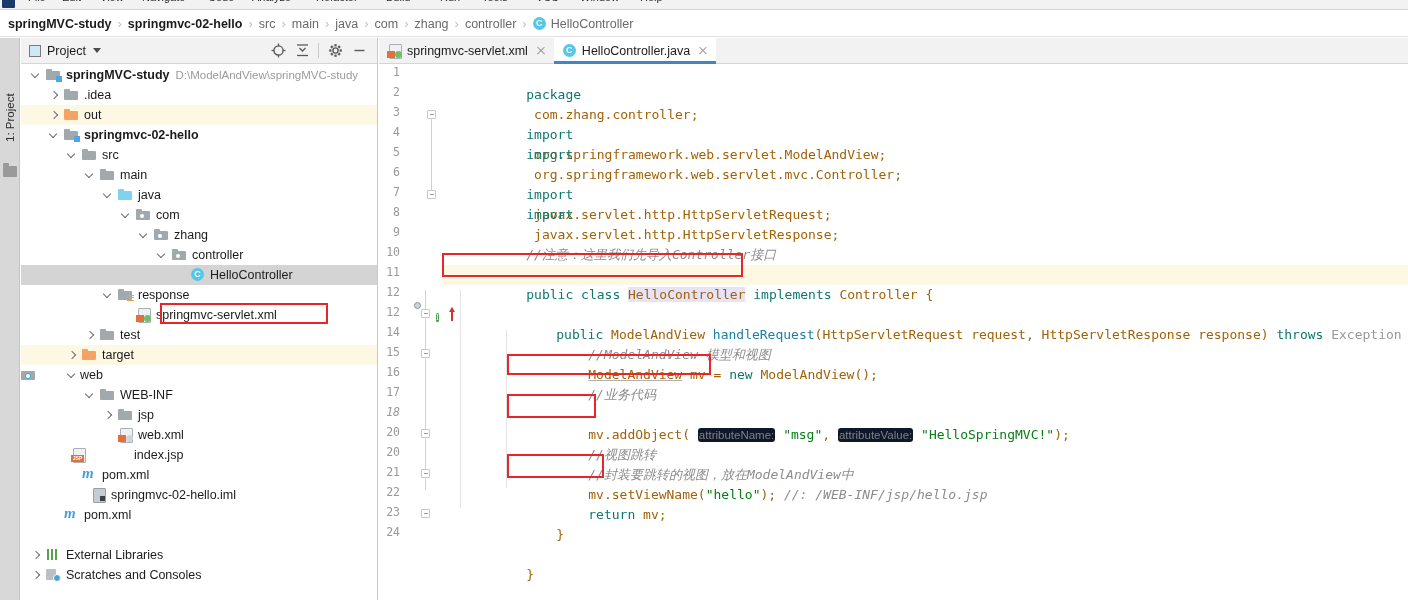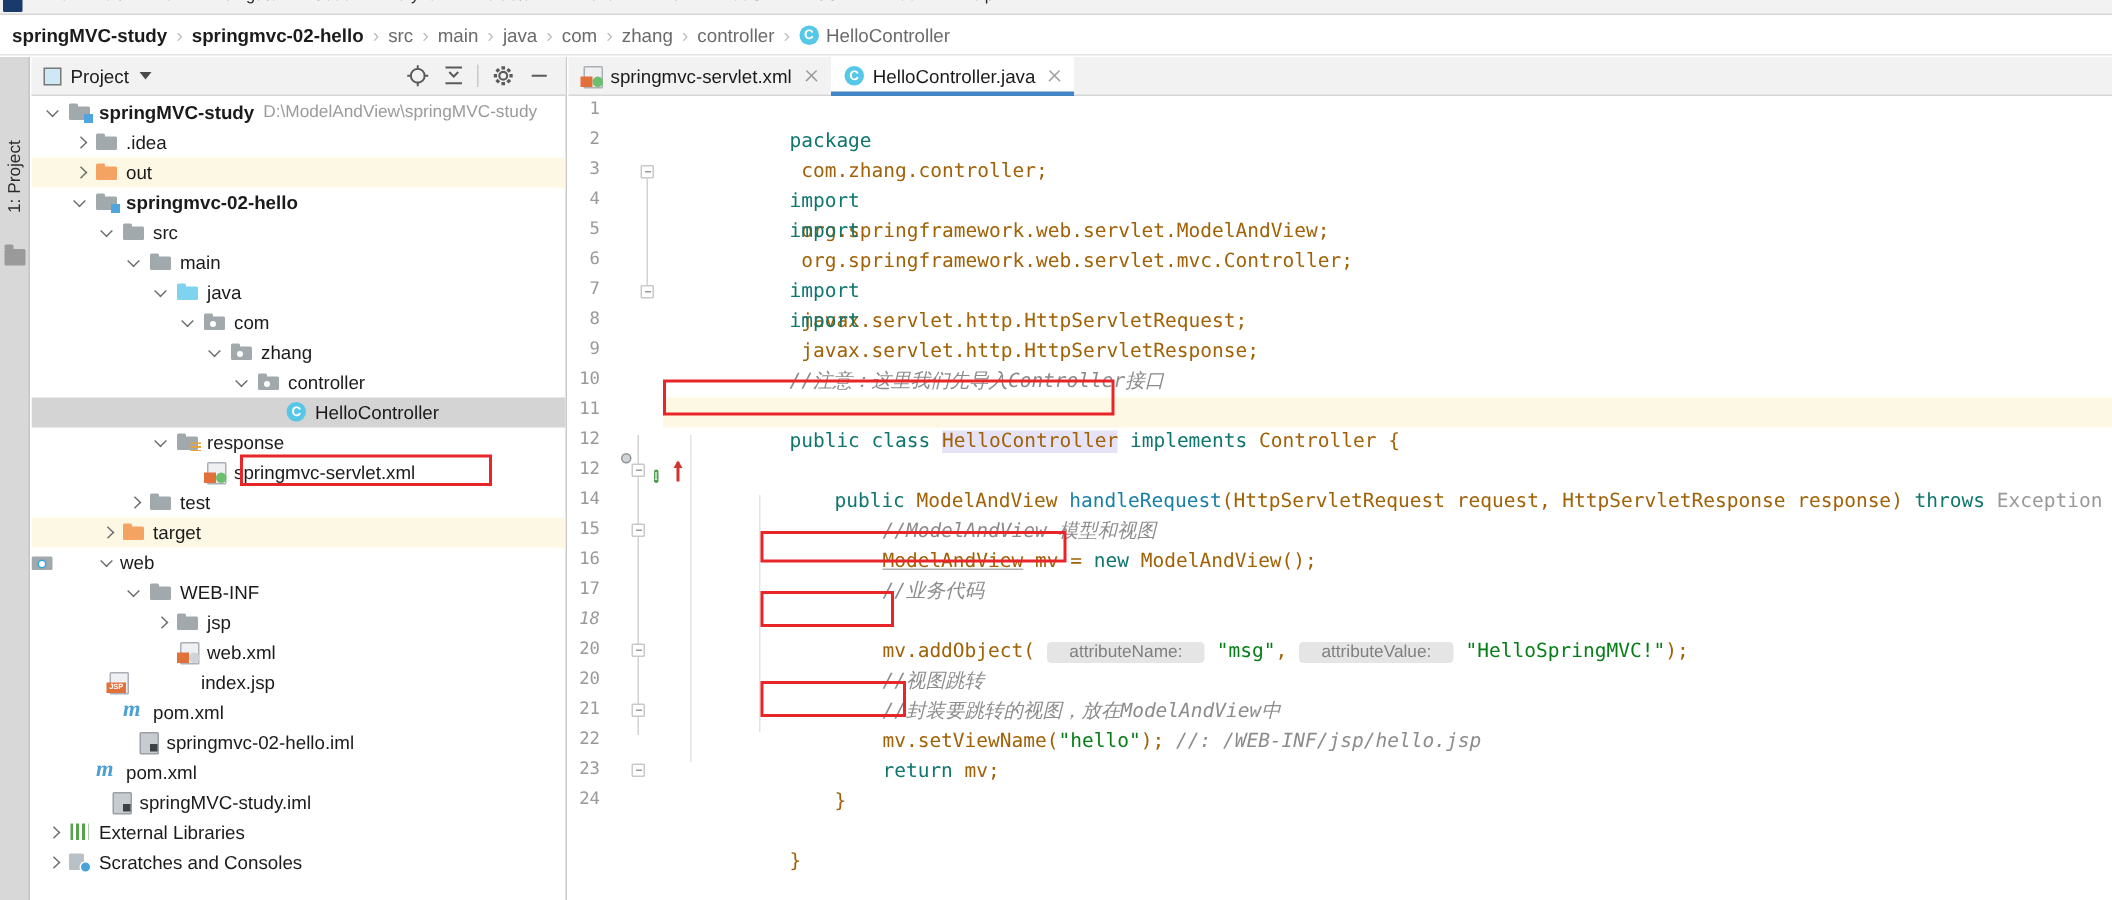--- a/index.html
+++ b/index.html
@@ -235,22 +235,22 @@
   .ln { position:absolute; left:6px; height:20px; line-height:20px; }
 
   .kw { color:#0f766e; font-weight:normal; }
   .pl { color:#a16207; }
   .str { color:#067d17; }
   .cmt { color:#8c8c8c; font-style:italic; }
   .cls-name { background:#e6e2f7; }
   .mname { color:#1a7fa8; }
   .grey { color:#999999; }
   .hintchip {
-    background:#e5e5e5; color:#808080; font-size:11.5px; border-radius:3px;
-    padding:1px 15px; font-family:"Liberation Sans",sans-serif;
+    background:#0f172a; color:#808080; font-size:11.5px; border-radius:3px;
+    padding:1px 1px; font-family:"Liberation Sans",sans-serif;
   }
   .under { text-decoration:underline; text-decoration-color:#b0b0b0; }
 
   
   .gmark { position:absolute; }
   .gcircle {
     width:13px; height:13px; border-radius:50%; background:#6cbf6c; position:relative;
   }
   .gcircle:after {
     content:""; position:absolute; left:2px; top:5.5px; width:9px; height:2px;
@@ -527,24 +527,20 @@
       <div class="trow" style="top:420px;position:absolute;left:0;right:0;padding-left:70px;">
         <span class="ic iml"></span>
         <span class="ilbl">springmvc-02-hello.iml</span>
       </div>
 
       <div class="trow" style="top:440px;position:absolute;left:0;right:0;padding-left:43px;">
         <span class="ic mvn"></span>
         <span class="ilbl">pom.xml</span>
       </div>
 
-      <div class="trow" style="top:460px;position:absolute;left:0;right:0;padding-left:52px;">
-        <span class="ic iml"></span>
-        <span class="ilbl">springMVC-study.iml</span>
-      </div>
 
       <div class="trow" style="top:480px;position:absolute;left:0;right:0;padding-left:25px;">
         <span class="arrow" style="left:10px;"></span>
         <span class="ic lib"></span>
         <span class="ilbl">External Libraries</span>
       </div>
 
       <div class="trow" style="top:500px;position:absolute;left:0;right:0;padding-left:25px;">
         <span class="arrow" style="left:10px;"></span>
         <span class="ic scratch"></span>

